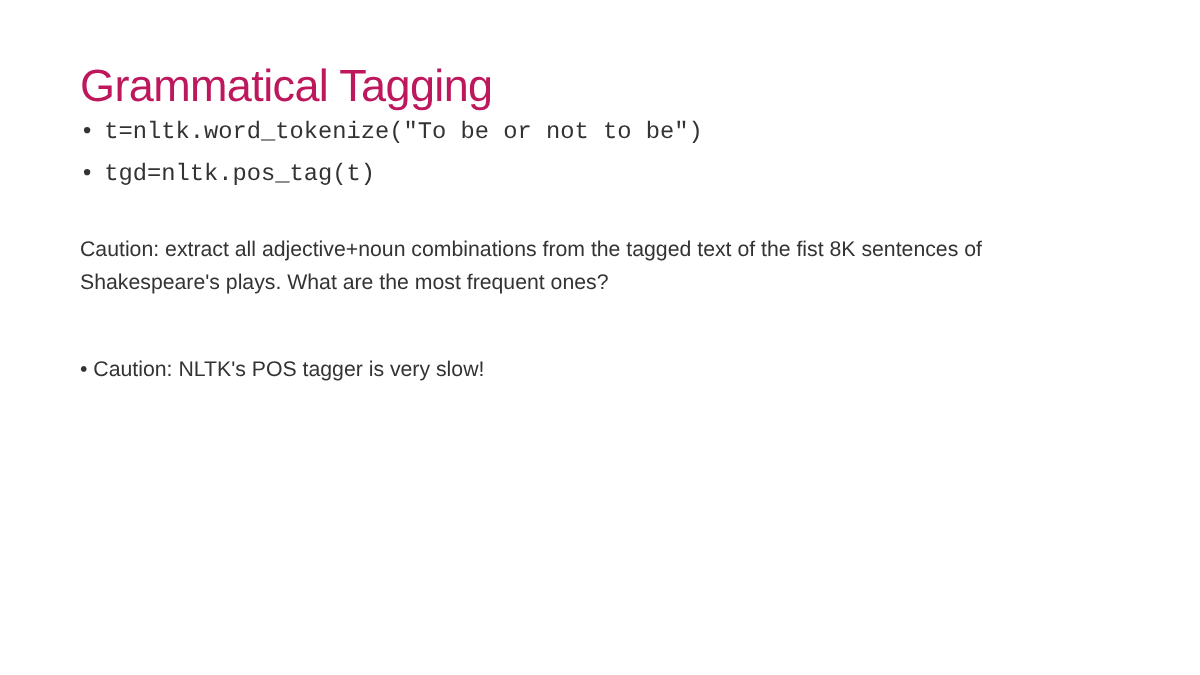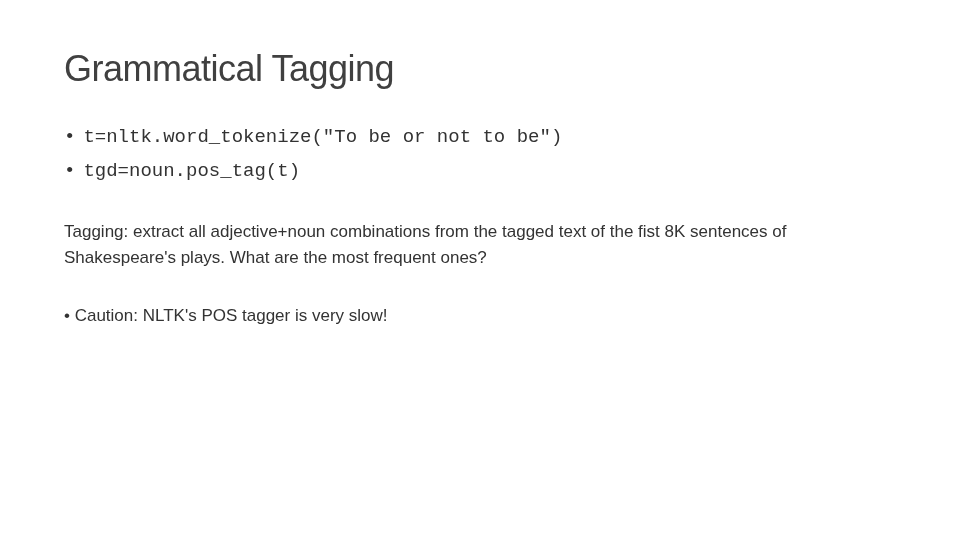--- a/index.html
+++ b/index.html
@@ -21,22 +21,21 @@
       height: 540px;
       padding: 48px 64px 48px 64px;
       display: flex;
       flex-direction: column;
       gap: 0;
     }
 
     .title {
       font-size: 36px;
       font-weight: 300;
-      color: #404040;
-      margin-bottom: 32px;
+      color: #be185d;
       letter-spacing: -0.5px;
     }
 
     .content {
       display: flex;
       flex-direction: column;
       gap: 0;
     }
 
     .bullet-item {
@@ -66,21 +65,21 @@
 
     .exercise-text {
       font-size: 17px;
       color: #333333;
       line-height: 1.55;
       font-family: 'Segoe UI', Arial, sans-serif;
       font-weight: 400;
     }
 
     .caution-block {
-      margin-top: 4px;
+      margin-top: 16px;
     }
 
     .caution-text {
       font-size: 17px;
       color: #333333;
       line-height: 1.55;
       font-family: 'Segoe UI', Arial, sans-serif;
     }
   </style>
 </head>
@@ -92,26 +91,26 @@
 
   <div class="content">
 
     <div class="bullet-item">
       <span class="bullet code-text">• </span>
       <span class="code-text">t=nltk.word_tokenize("To be or not to be")</span>
     </div>
 
     <div class="bullet-item">
       <span class="bullet code-text">• </span>
-      <span class="code-text">tgd=noun.pos_tag(t)</span>
+      <span class="code-text">tgd=nltk.pos_tag(t)</span>
     </div>
 
     <div class="exercise-block">
       <span class="exercise-text">
-        <span>Tagging:</span>
+        <span>Caution:</span>
         <span> extract all adjective+noun combinations from the tagged text of the fist 8K sentences of Shakespeare's plays. What are the most frequent ones?</span>
       </span>
     </div>
 
     <div class="caution-block">
       <span class="caution-text">• </span>
       <span class="caution-text">Caution: NLTK's POS tagger is very slow!</span>
     </div>
 
   </div>

